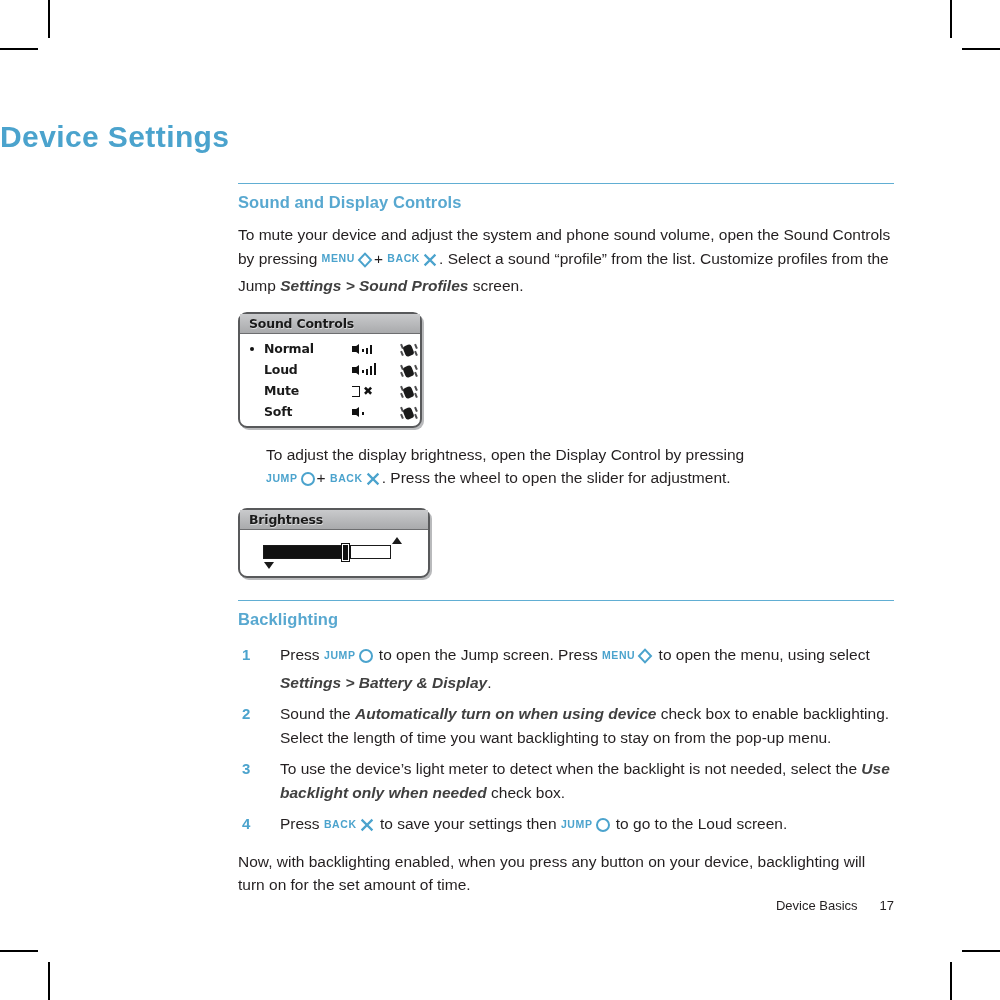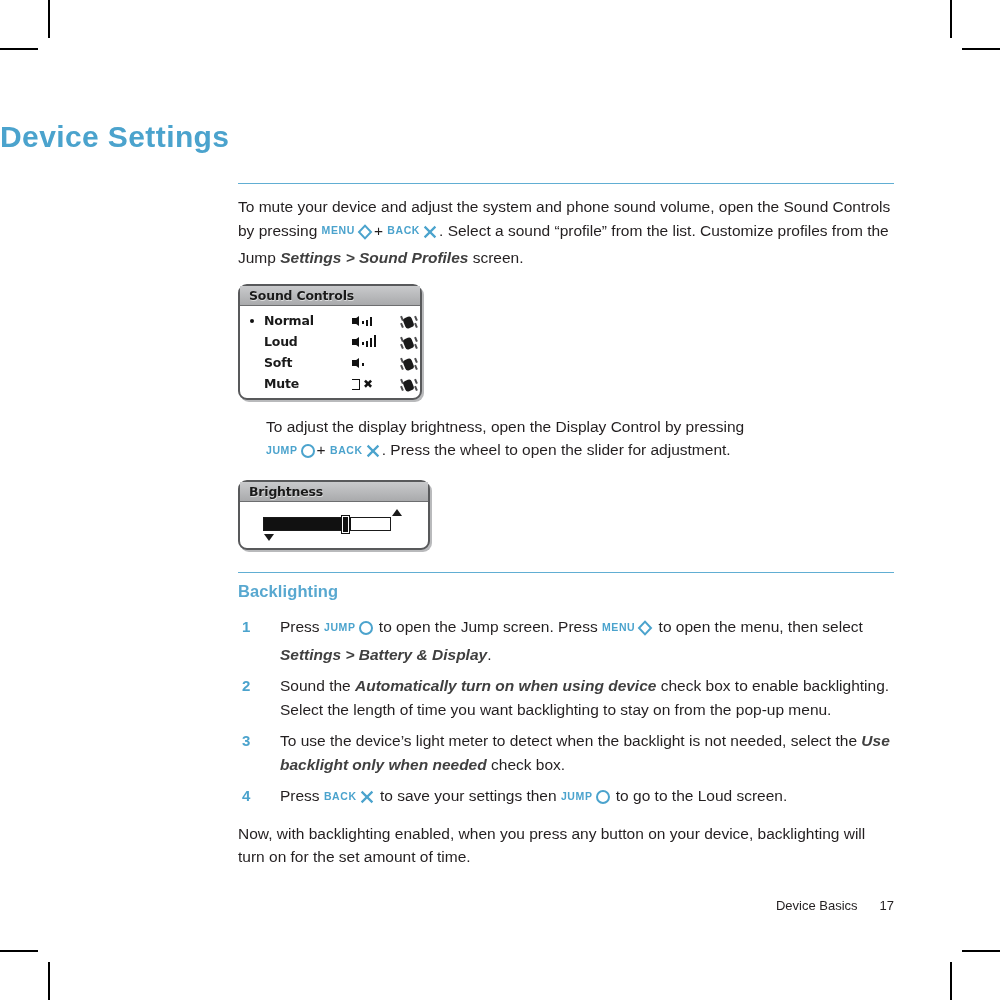--- a/index.html
+++ b/index.html
@@ -284,20 +284,21 @@
 <div class="crop v crop-bl-v"></div>
 <div class="crop h crop-br-h"></div>
 <div class="crop v crop-br-v"></div>
 
 <h1 class="chapter-title">Device Settings</h1>
 
 <div class="page" style="top:183px;">
 
   <div>
     <div class="rule"></div>
+    <h2 class="section-title">Sound and Display Controls</h2>
 
     <p class="body-text" style="margin-top:11px;">
       <span>To mute your device and adjust the system and phone sound volume, open the Sound Controls by pressing </span><span class="keylabel">MENU</span><span class="keyicon"><svg width="16" height="16" viewBox="0 0 16 16">
             <path d="M8 1.6 L14 8 L8 14.4 L2 8 Z" fill="none" stroke="#4ba3cd" stroke-width="2"></path>
           </svg></span><span>+</span> <span class="keylabel">BACK</span><span class="keyicon"><svg width="16" height="16" viewBox="0 0 16 16">
             <path d="M2.6 2.6 L13.4 13.4 M13.4 2.6 L2.6 13.4" fill="none" stroke="#4ba3cd" stroke-width="2.2" stroke-linecap="butt"></path>
           </svg></span><span>. Select a sound “profile” from the list. Customize profiles from the Jump </span><b>Settings &gt; Sound Profiles</b><span> screen.</span>
     </p>
 
     <div class="device-shot" id="sound-controls-shot" style="margin-top:14px;">
@@ -319,33 +320,33 @@
           <span class="sc-label">Loud</span>
           <span class="sc-vol">
             <span class="spk"><span class="cone"></span><span class="box"></span><span class="bar b1"></span><span class="bar b2"></span><span class="bar b3"></span><span class="bar b4"></span></span>
           </span>
           <span class="sc-vib">
             <span class="vib"><span class="gl g1"></span><span class="gl g2"></span><span class="pill"></span><span class="gl g3"></span><span class="gl g4"></span></span>
           </span>
         </div>
 
         <div class="sc-row">
+          <span class="sc-label">Mute</span>
+          <span class="sc-vol">
+            <span class="spk muted"><span class="cone"></span><span class="xmark">✖</span></span>
+          </span>
+          <span class="sc-vib">
+            <span class="vib"><span class="gl g1"></span><span class="gl g2"></span><span class="pill"></span><span class="gl g3"></span><span class="gl g4"></span></span>
+          </span>
+        </div>
+
+        <div class="sc-row">
           <span class="sc-label">Soft</span>
           <span class="sc-vol">
             <span class="spk"><span class="cone"></span><span class="box"></span><span class="bar b1"></span></span>
-          </span>
-          <span class="sc-vib">
-            <span class="vib"><span class="gl g1"></span><span class="gl g2"></span><span class="pill"></span><span class="gl g3"></span><span class="gl g4"></span></span>
-          </span>
-        </div>
-
-        <div class="sc-row">
-          <span class="sc-label">Mute</span>
-          <span class="sc-vol">
-            <span class="spk muted"><span class="cone"></span><span class="xmark">✖</span></span>
           </span>
           <span class="sc-vib">
             <span class="vib"><span class="gl g1"></span><span class="gl g2"></span><span class="pill"></span><span class="gl g3"></span><span class="gl g4"></span></span>
           </span>
         </div>
 
       </div>
     </div>
 
     <p class="body-text" style="margin-top:15px;margin-left:28px;">
@@ -374,21 +375,21 @@
     <h2 class="section-title">Backlighting</h2>
 
 
     <ol class="steps" style="margin-top:14px;">
 
       <li>
         <span class="num">1</span><span>Press </span><span class="keylabel">JUMP</span><span class="keyicon"><svg width="16" height="16" viewBox="0 0 16 16">
               <circle cx="8" cy="8" r="6" fill="none" stroke="#4ba3cd" stroke-width="2"></circle>
             </svg></span><span> to open the Jump screen. Press </span><span class="keylabel">MENU</span><span class="keyicon"><svg width="16" height="16" viewBox="0 0 16 16">
               <path d="M8 1.6 L14 8 L8 14.4 L2 8 Z" fill="none" stroke="#4ba3cd" stroke-width="2"></path>
-            </svg></span><span> to open the menu, then select </span><b>Settings &gt; Battery &amp; Display</b><span>.</span>
+            </svg></span><span> to open the menu, using select </span><b>Settings &gt; Battery &amp; Display</b><span>.</span>
       </li>
 
       <li>
         <span class="num">2</span><span>Sound the </span><b>Automatically turn on when using device</b><span> check box to enable backlighting. Select the length of time you want backlighting to stay on from the pop-up menu.</span>
       </li>
 
       <li>
         <span class="num">3</span><span>To use the device’s light meter to detect when the backlight is not needed, select the </span><b>Use backlight only when needed</b><span> check box.</span>
       </li>
 

